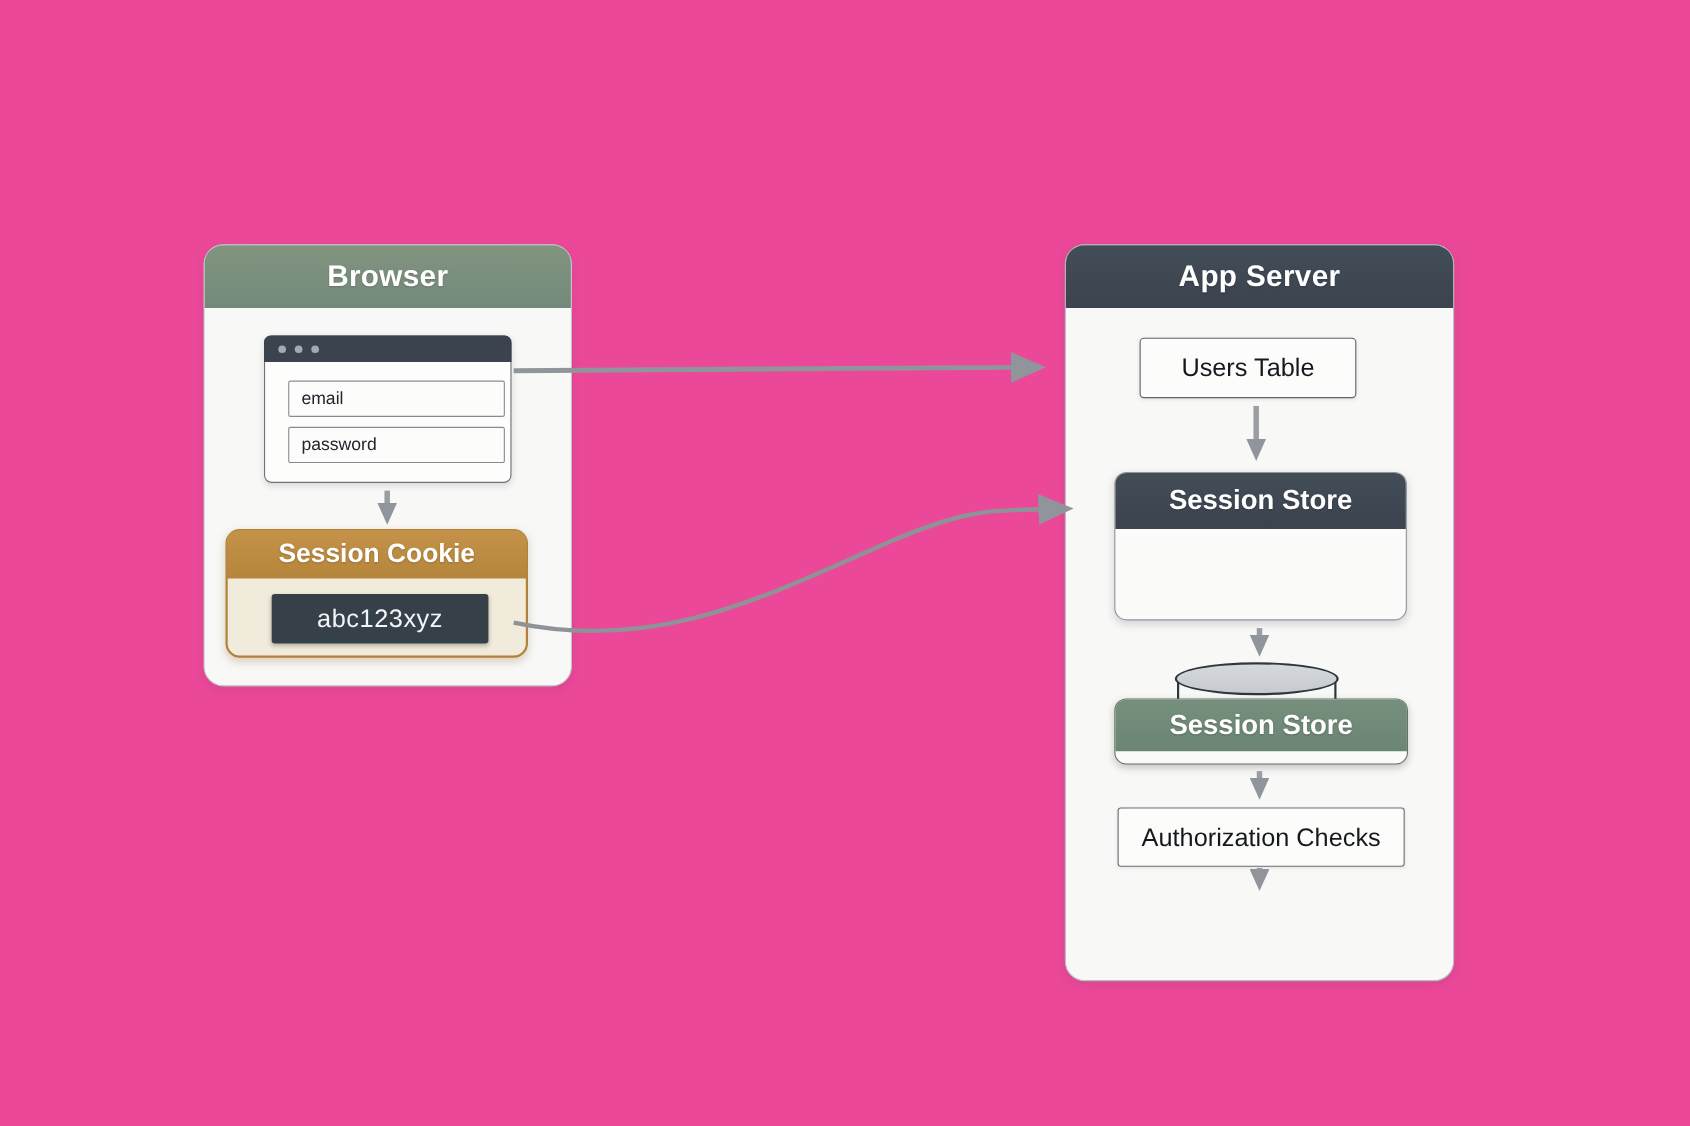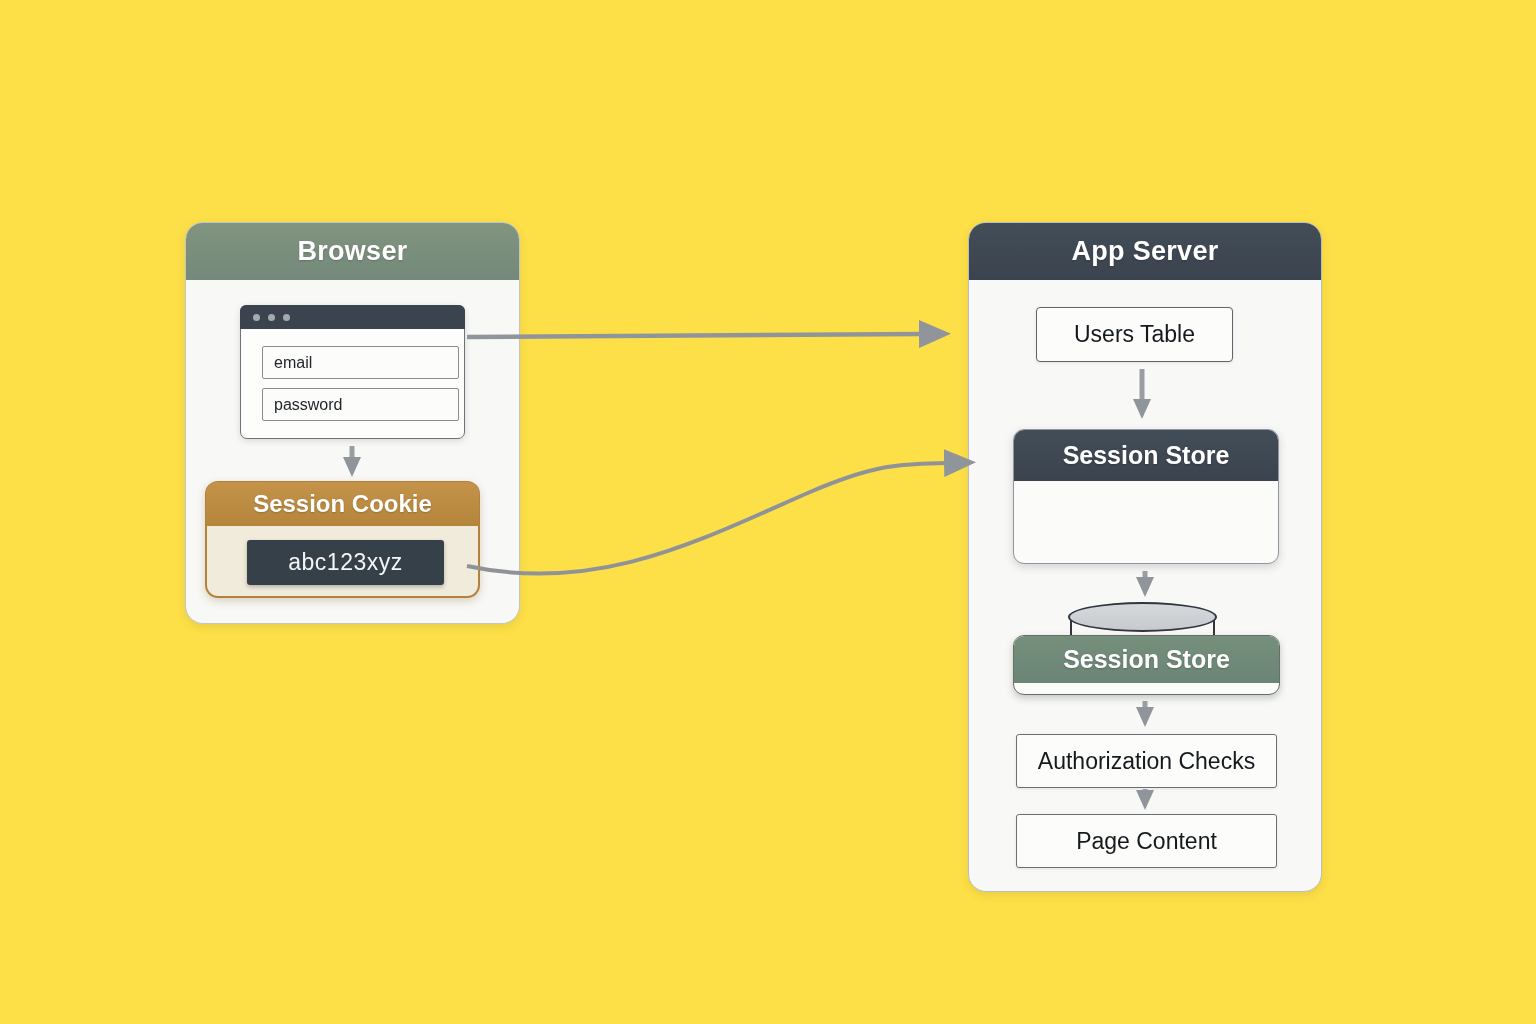--- a/index.html
+++ b/index.html
@@ -1,18 +1,18 @@
 <!DOCTYPE html>
 <html><head>
 <meta charset="utf-8">
 <style>
   html,body{margin:0;padding:0;background:#ffffff;}
   .canvas{
     position:relative;width:1536px;height:1024px;overflow:hidden;
-    background:#fde047;
+    background:#ec4899;
     font-family:"Liberation Sans","DejaVu Sans",sans-serif;
     color:#1b2026;
   }
   .abs{position:absolute;box-sizing:border-box;}
 
   
   .panel{
     background:#f8f8f6;border:1.5px solid #c2c5c8;border-radius:18px;
     box-shadow:0 3px 10px rgba(40,45,55,.10);z-index:1;
   }
@@ -165,21 +165,20 @@
   <div class="abs cyl-top" style="left:1068px;top:602px;width:149px;height:30px;"></div>
 
   <div class="abs db-banner" style="left:1013px;top:635px;width:267px;height:60px;">
     <div class="db-banner-green">
       <span>Session Store</span>
     </div>
   </div>
 
   <div class="abs box italic" style="left:1016px;top:734px;width:261px;height:54px;">Authorization Checks</div>
 
-  <div class="abs box" style="left:1016px;top:814px;width:261px;height:54px;border-radius:3px;border-color:#6a6f76;">Page Content</div>
 
   <svg class="arrows" width="1536" height="1024" viewBox="0 0 1536 1024">
     <defs>
       <marker id="headSm" markerUnits="userSpaceOnUse" markerWidth="22" markerHeight="18" refX="4" refY="9" orient="auto">
         <path d="M0,0 L20,9 L0,18 Z" fill="#90959b"></path>
       </marker>
       <marker id="headLg" markerUnits="userSpaceOnUse" markerWidth="36" markerHeight="28" refX="4" refY="14" orient="auto">
         <path d="M0,0 L32,14 L0,28 Z" fill="#90959b"></path>
       </marker>
     </defs>

